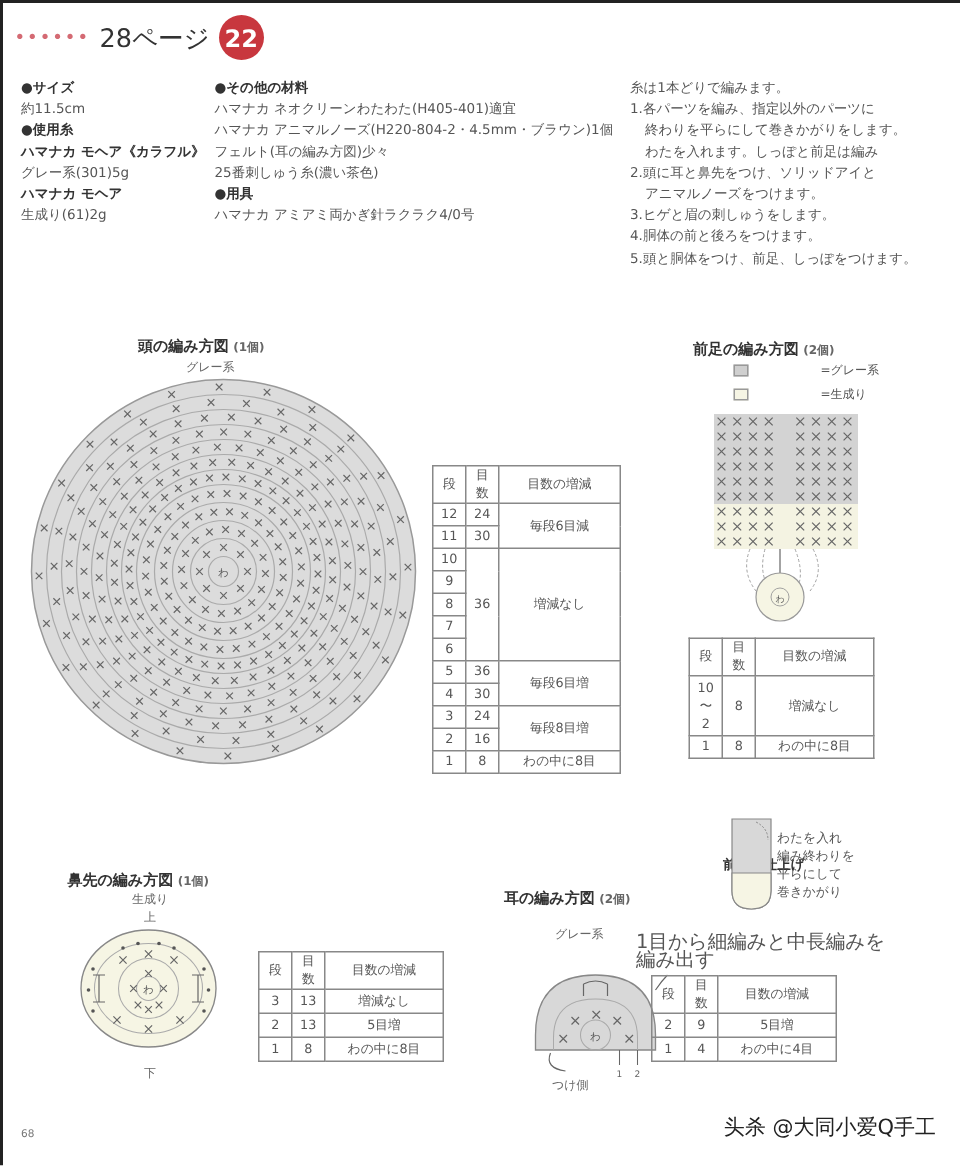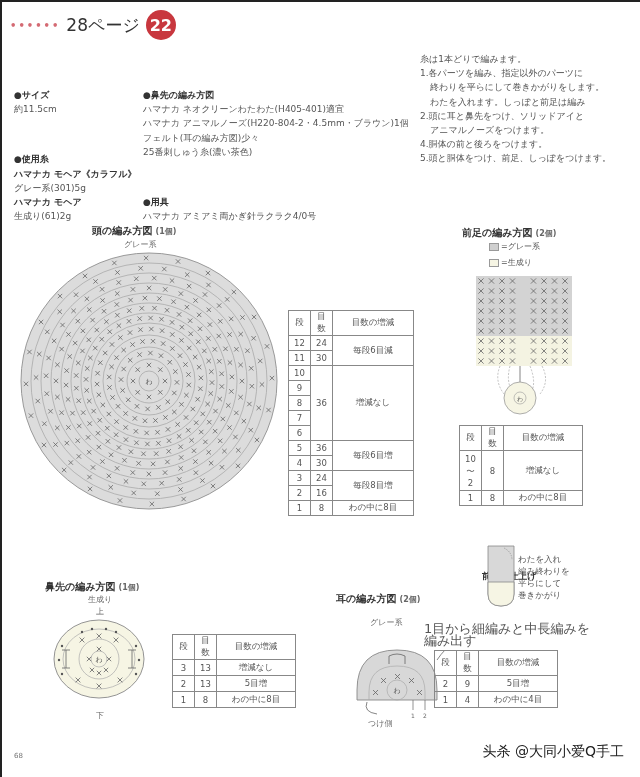--- a/index.html
+++ b/index.html
@@ -8,35 +8,35 @@
   .page-border { position: absolute; left: 0; top: 0; width: 2px; height: 777px; background: #222; }
   .page-border-top { position: absolute; left: 0; top: 0; width: 640px; height: 2px; background: #222; }
 
   
   .header { position: absolute; left: 10px; top: 10px; height: 30px; display: flex; align-items: center; }
   .dots { color: #d46a73; font-size: 10px; letter-spacing: 2px; margin-right: 6px; font-weight: bold; }
   .page-ref { font-size: 17px; color: #333; margin-right: 6px; }
   .badge { width: 30px; height: 30px; border-radius: 50%; background: #c8373e; color: #fff; font-weight: bold; font-size: 16px; display: flex; align-items: center; justify-content: center; }
 
   .txt { position: absolute; font-size: 9px; line-height: 14.2px; color: #555; white-space: nowrap; }
-  .txt .h { font-weight: bold; color: #333; margin-top: 36px; }
+  .txt .h { font-weight: bold; color: #333; }
   .txt .b { font-weight: bold; color: #333; }
   .txt .ind { padding-left: 10px; }
 
   
   .dtitle { position: absolute; font-size: 10px; font-weight: bold; color: #333; white-space: nowrap; }
   .dtitle .cnt { font-weight: bold; font-size: 8px; color: #666; margin-left: 3px; }
   .dsub { position: absolute; font-size: 8px; color: #666; white-space: nowrap; }
 
   
   table.gt { position: absolute; border-collapse: collapse; font-size: 8.5px; color: #555; }
   table.gt td, table.gt th { border: 1px solid #888; text-align: center; font-weight: normal; padding: 0 3px; }
   table.gt th { height: 17px; }
 
-  .legend { position: absolute; font-size: 8px; color: #555; display: flex; align-items: center; white-space: nowrap; }
+  .legend { position: absolute; font-size: 8px; color: #555; display: flex; align-items: center; white-space: nowrap; gap: 46px; }
   .legend .sw { width: 10px; height: 8px; border: 1px solid #999; margin-right: 2px; }
 
   svg { position: absolute; }
   .watermark { position: absolute; right: 16px; top: 743px; font-size: 14px; color: #222; white-space: nowrap; }
   .pnum { position: absolute; left: 14px; top: 752px; font-size: 7px; color: #777; }
 </style>
 </head>
 <body>
 
 <div class="page-border"></div>
@@ -52,36 +52,37 @@
   <div class="h">●サイズ</div>
   <div>約11.5cm</div>
   <div class="h">●使用糸</div>
   <div class="b">ハマナカ モヘア《カラフル》</div>
   <div>グレー系(301)5g</div>
   <div class="b">ハマナカ モヘア</div>
   <div>生成り(61)2g</div>
 </div>
 
 <div class="txt" style="left:143px; top:52px;">
-  <div class="h">●鼻先の編み方図</div>
+  <div class="h">●その他の材料</div>
   <div>ハマナカ ネオクリーンわたわた(H405-401)適宜</div>
   <div>ハマナカ アニマルノーズ(H220-804-2・4.5mm・ブラウン)1個</div>
   <div>フェルト(耳の編み方図)少々</div>
   <div>25番刺しゅう糸(濃い茶色)</div>
   <div class="h">●用具</div>
   <div>ハマナカ アミアミ両かぎ針ラクラク4/0号</div>
 </div>
 
 <div class="txt" style="left:420px; top:52px;">
   <div>糸は1本どりで編みます。</div>
   <div>1.各パーツを編み、指定以外のパーツに</div>
   <div class="ind">終わりを平らにして巻きかがりをします。</div>
   <div class="ind">わたを入れます。しっぽと前足は編み</div>
   <div>2.頭に耳と鼻先をつけ、ソリッドアイと</div>
   <div class="ind">アニマルノーズをつけます。</div>
+  <div>3.ヒゲと眉の刺しゅうをします。</div>
   <div>4.胴体の前と後ろをつけます。</div>
   <div>5.頭と胴体をつけ、前足、しっぽをつけます。</div>
 </div>
 
 <div class="dtitle" style="left:92px; top:224px;">
   <span>頭の編み方図</span><span class="cnt">(1個)</span>
 </div>
 <div class="dsub" style="left:124px; top:239px;">グレー系</div>
 
 <svg style="left:18px; top:250px;" width="262" height="262" viewBox="0 0 262 262">

